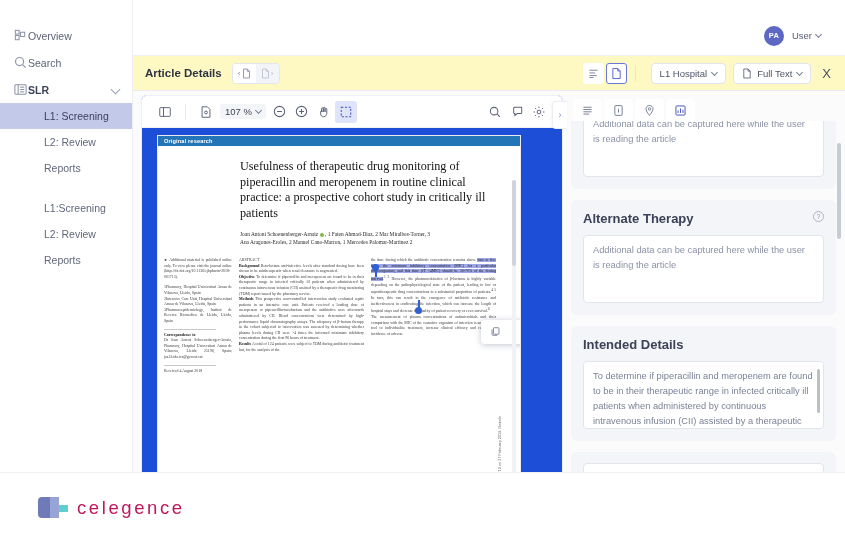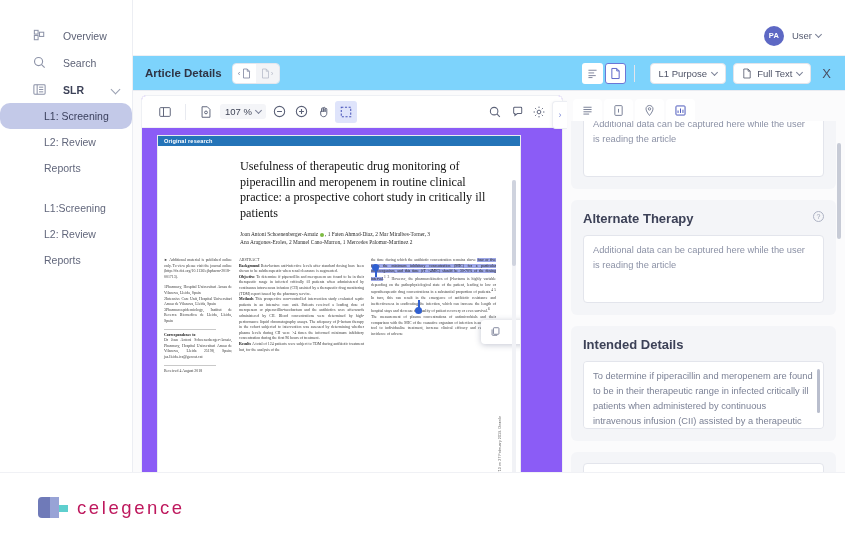--- a/index.html
+++ b/index.html
@@ -37,39 +37,38 @@
   .lq3 { background:#9aa4de; }
   .lq4 { background:#5ecfce; }
   .logo-text {
     font-size: 12.5px; letter-spacing: 2.1px;
     color: #2a2f51; font-weight: 500;
   }
 
   .nav { margin-top: 22px; }
   .nav-item {
     display: flex; align-items: center;
-    height: 27px; padding-left: 32px; gap: 16px;
+    height: 27px; padding-left: 13px; gap: 0;
     color: #5d6276; font-size: 10.5px;
     cursor: pointer; position: relative;
   }
   .nav-item .ic { width: 15px; height: 15px; flex: none; display:block; color:#8d93a8; }
   .nav-item .ic svg { display:block; }
   .nav-item .chev {
     position: absolute; right: 13px; top: 50%;
     width: 7px; height: 7px; margin-top: -4px;
     border-right: 1.2px solid #9aa0b2; border-bottom: 1.2px solid #9aa0b2;
     transform: rotate(45deg);
   }
   .nav-item .chev.up { transform: rotate(-135deg); margin-top: -1px; }
   .nav-item.parent { color:#3d4258; font-weight:600; }
   .sub-item {
     height: 26px; display:flex; align-items:center;
     padding-left: 44px; font-size: 10.5px; color: #62677c;
     cursor: pointer;
-    border-radius: 10px;
   }
   .sub-item.active { background: #c3c9e8; color:#3a3f5c; }
   .nav-spacer { height: 14px; }
 
   
   .brandbar {
     position:absolute; left:0; bottom:0; width:845px; height:70px;
     background:#fff; border-top:1px solid #f0f1f5;
     display:flex; align-items:center; padding-left:38px;
     z-index: 6;
@@ -106,21 +105,21 @@
     display:flex; align-items:center; justify-content:center; letter-spacing:.3px;
   }
   .user-label { font-size: 9.5px; color:#555b70; display:flex; align-items:center; gap:4px; }
   .mini-chev {
     width: 5px; height: 5px; border-right:1.1px solid #7a8096; border-bottom:1.1px solid #7a8096;
     transform: rotate(45deg); margin-bottom:2px;
   }
 
   
   .detailbar {
-    height: 35px; background:#7dd3fc;
+    height: 35px; background:#fef9c3;
     display:flex; align-items:center;
     padding: 0 14px 0 12px;
     border-bottom: 1px solid #e9ebf1;
   }
   .detail-title { font-size: 11.5px; color:#2f3445; font-weight:600; margin-right:10px; }
   .docnav {
     display:flex; border:1px solid #e4e6ed; border-radius:4px; overflow:hidden; height:21px;
   }
   .docnav button {
     border:none; background:#fff; width:23px; height:100%;
@@ -150,21 +149,21 @@
     margin-left: 11px; font-size: 13px; color:#4a4f63; cursor:pointer;
     font-family:"Liberation Sans", sans-serif; line-height:1;
   }
 
   
   .bodysplit { display:flex; height: 397px; }
 
   
   .pdfwrap {
     width: 422px; margin: 4px 0 0 8px;
-    background:#8b5cf6; border:1px solid #eef0f4; border-radius:5px;
+    background:#1d4ed8; border:1px solid #eef0f4; border-radius:5px;
     position:relative; overflow:hidden;
   }
   .pdftoolbar {
     height: 32px; display:flex; align-items:center; gap:0;
     padding: 0 12px; border-bottom:1px solid #f0f1f5; background:#fff;
   }
   .tb { width:22px; height:22px; display:flex; align-items:center; justify-content:center;
         color:#5c6278; cursor:pointer; border-radius:3px; }
   .tb.active { background:#dfe4fb; color:#4a56bb; }
   .zoomval {
@@ -397,21 +396,21 @@
           <svg width="13" height="13" viewBox="0 0 16 16" fill="none" stroke="currentColor" stroke-width="1.2">
             <path d="M3.5 1.8h6l3 3v9.4h-9z"></path>
               <path d="M9.5 1.8v3h3"></path>
           </svg>
         </div>
       </div>
 
       <div class="divider-v"></div>
 
       <div class="pill">
-        <span>L1 Purpose</span>
+        <span>L1 Hospital</span>
         <span class="mini-chev"></span>
       </div>
 
       <div class="pill">
         <svg width="10" height="11" viewBox="0 0 14 15" fill="none" stroke="currentColor" stroke-width="1.1">
           <path d="M2.5 1.2h6l3 3v9.6h-9z"></path>
             <path d="M8.5 1.2v3h3"></path>
         </svg>
         <span>Full Text</span>
         <span class="mini-chev"></span>

